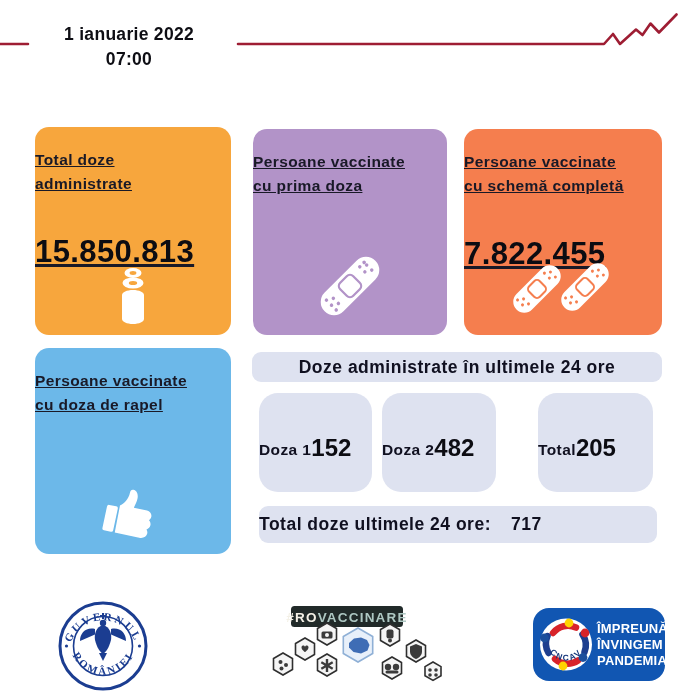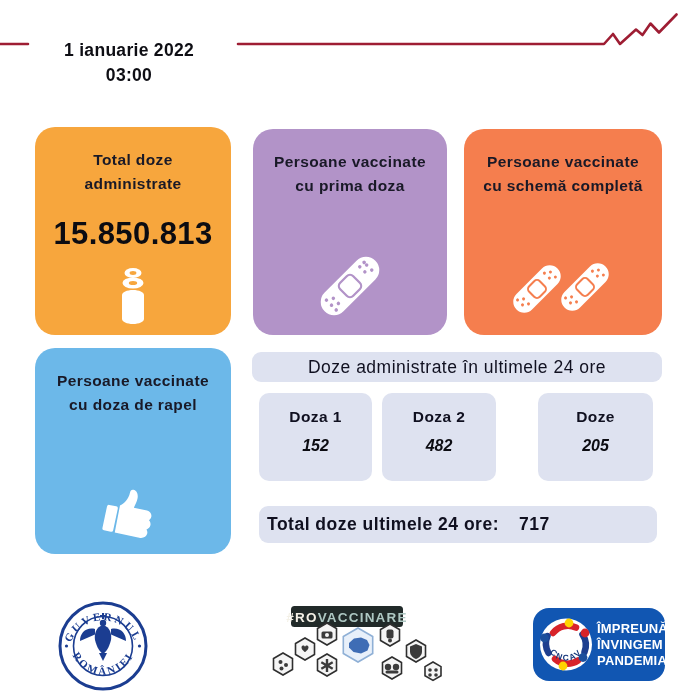--- a/index.html
+++ b/index.html
@@ -1,69 +1,69 @@
 <!DOCTYPE html>
 <html><head>
 <meta charset="utf-8">
 <style>
   html,body{margin:0;padding:0;background:#fff;}
   .canvas{position:relative;width:700px;height:700px;background:#ffffff;overflow:hidden;
           font-family:"Liberation Sans",sans-serif;color:#15151f;}
   svg{display:block;}
 
   
-  .date-block{position:absolute;left:38px;top:38px;width:182px;text-align:center;
+  .date-block{position:absolute;left:38px;top:22px;width:182px;text-align:center;
               font-weight:bold;font-size:17.5px;line-height:1.4;color:#0e0e14;letter-spacing:.3px;}
   .topline{position:absolute;left:0;top:0;width:700px;height:70px;}
 
   
-  .card{position:absolute;border-radius:20px;text-align:center;color:#191927;}
+  .card{position:absolute;border-radius:14px;color:#191927;text-decoration:underline;}
   .card1{left:35px;top:127px;width:196px;height:208px;}
   .card2{left:253px;top:129px;width:194px;height:206px;}
   .card3{left:464px;top:129px;width:198px;height:206px;}
   .card4{left:35px;top:348px;width:196px;height:206px;}
   .card-title{margin-top:21px;font-size:15.5px;font-weight:bold;letter-spacing:.4px;
               line-height:1.55;white-space:pre-line;}
-  .card-value{margin-top:20px;font-size:31px;font-weight:bold;letter-spacing:.4px;color:#0c0c12;}
+  .card-value{margin-top:38px;font-size:31px;font-weight:bold;letter-spacing:.4px;color:#0c0c12;}
   .card4 .card-value{margin-top:44px;font-size:33px;}
   .card-icon{position:absolute;left:0;right:0;bottom:8px;display:flex;justify-content:center;}
 
   
   .pill{background:#dee2f0;border-radius:9px;position:absolute;}
   .panel-header{left:252px;top:352px;width:410px;height:30px;display:flex;align-items:center;
-                justify-content:center;font-size:17.5px;font-weight:normal;letter-spacing:.5px;color:#101020;}
-  .stat-box{top:393px;height:88px;border-radius:10px;background:#dee2f0;position:absolute;
-            display:flex;flex-direction:column;align-items:center;}
+                justify-content:center;font-size:17.5px;font-weight:bold;letter-spacing:.5px;color:#101020;}
+  .stat-box{top:393px;height:99px;border-radius:19px;background:#dee2f0;position:absolute;
+            display:flex;align-items:center;}
   .stat-box .label{margin-top:15px;font-size:15.5px;font-weight:bold;letter-spacing:.4px;color:#101020;}
-  .stat-box .value{margin-top:11px;font-size:16px;font-weight:bold;color:#0c0c12;font-style:italic;}
+  .stat-box .value{margin-top:11px;font-size:24px;font-weight:bold;color:#0c0c12;}
   .box1{left:259px;width:113px;}
   .box2{left:382px;width:114px;}
   .box3{left:538px;width:115px;}
   .total-bar{left:259px;top:506px;width:398px;height:37px;display:flex;align-items:center;
-             padding-left:8px;box-sizing:border-box;font-size:17.5px;font-weight:bold;
+             padding-left:0;box-sizing:border-box;font-size:17.5px;font-weight:bold;
              letter-spacing:.5px;color:#101020;}
   .total-bar .tv{margin-left:20px;}
 
   
   .gov-logo{position:absolute;left:57px;top:600px;}
   .rovac{position:absolute;left:270px;top:602px;}
   .cncav{position:absolute;left:533px;top:608px;}
 </style>
 </head>
 <body>
 
 <div class="canvas">
 
   <svg class="topline" viewBox="0 0 700 70">
     <path d="M0 44 H28 M238 44 H604 L613 34 L620 44 L636 29.5 L642.5 35 L650.5 23.5 L659 32.5 L676.5 14.5" fill="none" stroke="#9E1D33" stroke-width="2.6" stroke-linejoin="round" stroke-linecap="round"></path>
   </svg>
 
   <div class="date-block">
     <div>1 ianuarie 2022</div>
-    <div>03:00</div>
+    <div>07:00</div>
   </div>
 
   <div class="card card1" style="background: rgb(247, 166, 61); --cc: #F7A63D;">
     <div class="card-title">Total doze
 administrate</div>
     <div class="card-value">15.850.813</div>
     <div class="card-icon">
       <svg width="40" height="62" viewBox="0 0 40 62">
         <ellipse cx="20" cy="8" rx="8.5" ry="5" fill="#fff"></ellipse>
         <ellipse cx="20" cy="8" rx="3.4" ry="1.9" style="fill:var(--cc)"></ellipse>
@@ -95,20 +95,21 @@
             <circle cx="66" cy="33.5" r="1.7"></circle>
           </g>
         </g>
       </svg>
     </div>
   </div>
 
   <div class="card card3" style="background: rgb(245, 126, 78); --cc: #F57E4E;">
     <div class="card-title">Persoane vaccinate
 cu schemă completă</div>
+    <div class="card-value">7.822.455</div>
     <div class="card-icon">
       <svg width="124" height="80" viewBox="0 0 124 80">
         <g transform="rotate(-45 36 42)">
           <rect x="7" y="31" width="58" height="22" rx="11" fill="#fff"></rect>
           <rect x="28.5" y="34.5" width="15" height="15" rx="4" fill="#fff" style="stroke:var(--cc)" stroke-width="2"></rect>
           <g style="fill:var(--cc)">
             <circle cx="14.5" cy="36" r="1.5"></circle>
               <circle cx="19.5" cy="39.5" r="1.5"></circle>
             <circle cx="14.5" cy="43" r="1.5"></circle>
               <circle cx="19.5" cy="46.5" r="1.5"></circle>
@@ -153,21 +154,21 @@
 
   <div class="stat-box box1">
     <div class="label">Doza 1</div>
     <div class="value">152</div>
   </div>
   <div class="stat-box box2">
     <div class="label">Doza 2</div>
     <div class="value">482</div>
   </div>
   <div class="stat-box box3">
-    <div class="label">Doze</div>
+    <div class="label">Total</div>
     <div class="value">205</div>
   </div>
 
   <div class="pill total-bar">
     <span>Total doze ultimele 24 ore:</span>
     <span class="tv">717</span>
   </div>
 
   <svg class="gov-logo" width="92" height="92" viewBox="0 0 92 92">
     <circle cx="46" cy="46" r="43" fill="#fff" stroke="#1B3D91" stroke-width="3"></circle>

